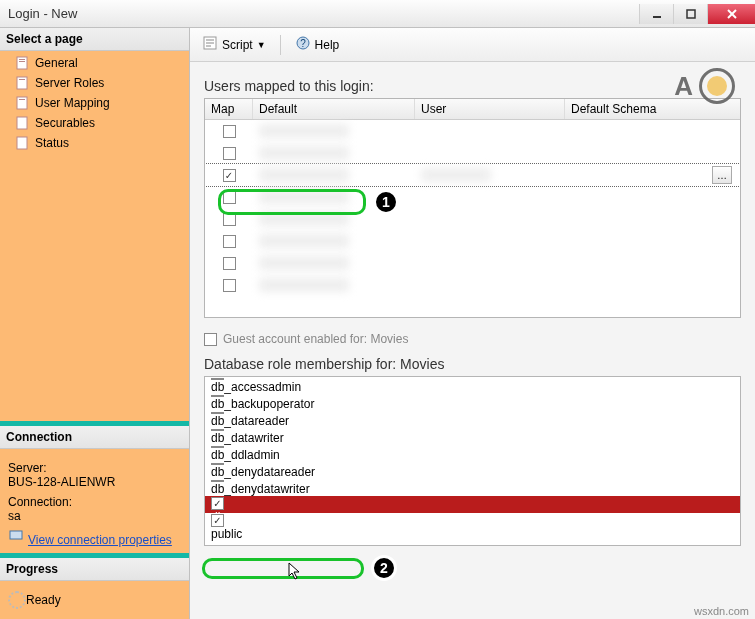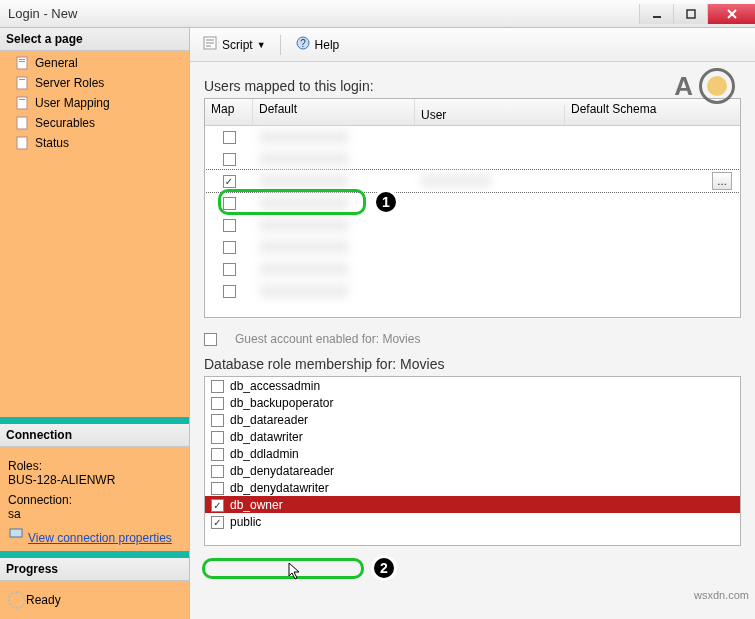--- a/index.html
+++ b/index.html
@@ -49,21 +49,21 @@
       border-bottom: 1px solid #c8c8c8;
     }
     .nav-list { flex: 0 0 auto; padding: 2px 8px; }
     .nav-item {
       display: flex; align-items: center;
       padding: 2px 6px; gap: 5px;
       font-size: 12px; cursor: pointer;
     }
     .nav-icon { width: 16px; height: 16px; display: inline-flex; align-items: center; justify-content: center; }
     .flex-spacer { flex: 1; }
-    .conn-section, .prog-section { border-top: 7px solid #14b8a6; }
+    .conn-section, .prog-section { border-top: 5px solid #14b8a6; }
     .conn-body { padding: 6px 8px; font-size: 12px; }
     .conn-body .lbl { margin-top: 6px; }
     .conn-link { color: #1a4fc7; text-decoration: underline; cursor: pointer; display: inline-block; margin-top: 10px; }
     .prog-body { display: flex; align-items: center; padding: 10px 8px; }
     .spinner {
       width: 18px; height: 18px; border: 2px dotted #bbb; border-radius: 50%;
     }
     
     .right-panel {
       flex: 1;
@@ -85,21 +85,21 @@
       background: #fff; border: 1px solid #b5b5b5;
       height: 220px; overflow: hidden;
     }
     .grid-header {
       display: flex; background: linear-gradient(to bottom, #fafafa, #eaeaea);
       border-bottom: 1px solid #ccc; font-size: 12px;
     }
     .gh { padding: 3px 6px; border-right: 1px solid #ddd; }
     .gh.map { width: 48px; }
     .gh.db { width: 162px; }
-    .gh.user { width: 150px; margin-top: 6px; }
+    .gh.user { width: 150px; }
     .gh.schema { flex: 1; border-right: none; }
     .grid-body { }
     .grid-row { display: flex; align-items: center; height: 22px; }
     .cell { padding: 0 6px; display: flex; align-items: center; }
     .cell.map { width: 48px; justify-content: center; }
     .cell.db { width: 162px; }
     .cell.user { width: 150px; }
     .cell.schema { flex: 1; justify-content: flex-end; padding-right: 8px; }
     .blur { filter: blur(4px); color: #888; background: #eee; border-radius: 2px; height: 14px; }
     .blur.db { width: 90px; }
@@ -109,29 +109,29 @@
       background: linear-gradient(to bottom, #fff, #e6e6e6);
       font-size: 10px; display: flex; align-items: center; justify-content: center;
     }
     .cb {
       width: 13px; height: 13px; border: 1px solid #888; background: #fff;
       display: inline-flex; align-items: center; justify-content: center;
       font-size: 10px; color: #333;
     }
     .cb.checked::after { content: "✓"; }
     
-    .guest-row { display: flex; align-items: center; gap: 18px; margin: 14px 0 10px 0; color: #888; }
+    .guest-row { display: flex; align-items: center; gap: 6px; margin: 14px 0 10px 0; color: #888; }
     
     .roles {
       background: #fff; border: 1px solid #b5b5b5;
       height: 170px; overflow: auto;
     }
     .role-row {
-      display: flex; align-items: flex-end; gap: 6px;
-      padding: 1px 6px; font-size: 12px; height: 17px;
+      display: flex; align-items: flex-start; 
+      padding: 1px 6px; font-size: 12px; height: 17px; flex-direction: column;
     }
     .role-row.selected { background: #b91c1c; color: #fff; }
     
     .callout {
       position: absolute; border: 3px solid #18c22b; border-radius: 10px;
       pointer-events: none;
     }
     .badge {
       position: absolute; width: 26px; height: 26px; border-radius: 50%;
       background: #000; border: 3px solid #fff;
@@ -150,21 +150,21 @@
       width: 36px; height: 36px; border: 3px solid #5a5a5a; border-radius: 50%;
       display: inline-flex; align-items: center; justify-content: center;
       position: relative;
     }
     .wm-face { width: 20px; height: 20px; background: #f2c45e; border-radius: 50%; }
     .cursor {
       position: absolute; width: 14px; height: 18px;
       pointer-events: none;
     }
     .footer-src {
-      position: absolute; bottom: 18px; right: 6px;
+      position: absolute; bottom: 2px; right: 6px;
       font-size: 11px; color: #888;
     }
   </style>
 </head>
 <body>
 
 <div class="titlebar">
   <span class="titlebar-text">Login - New</span>
   <div class="win-buttons">
     <div class="win-btn">
@@ -235,21 +235,21 @@
           </span>
         <span>Status</span>
       </div>
     </div>
 
     <div class="flex-spacer"></div>
 
     <div class="conn-section">
       <div class="panel-header">Connection</div>
       <div class="conn-body">
-        <div class="lbl">Roles:</div>
+        <div class="lbl">Server:</div>
         <div>BUS-128-ALIENWR</div>
         <div class="lbl">Connection:</div>
         <div>sa</div>
         <div style="display:flex;align-items:center;gap:4px;">
           <span class="nav-icon">
               <svg width="14" height="14">
                 <rect x="1" y="3" width="12" height="8" fill="#cde" stroke="#47a"></rect>
               </svg>
             </span>
           <a class="conn-link">View connection properties</a>

